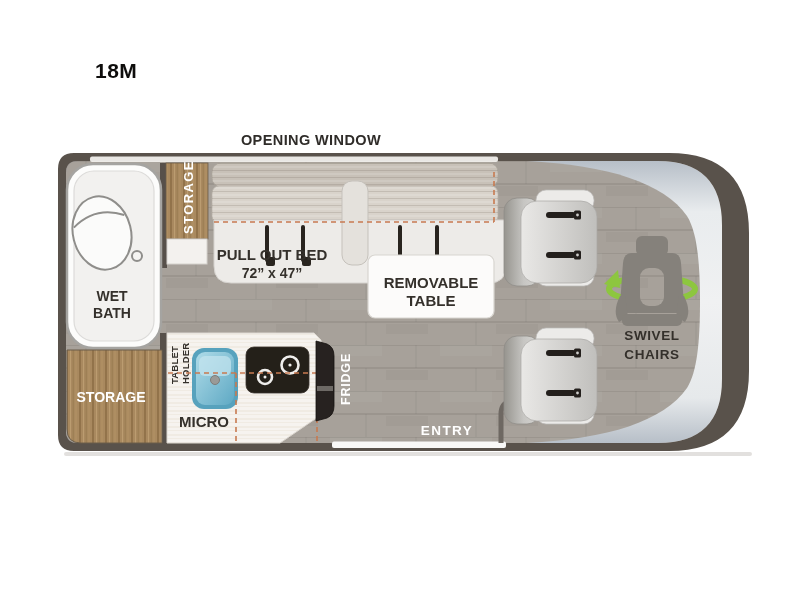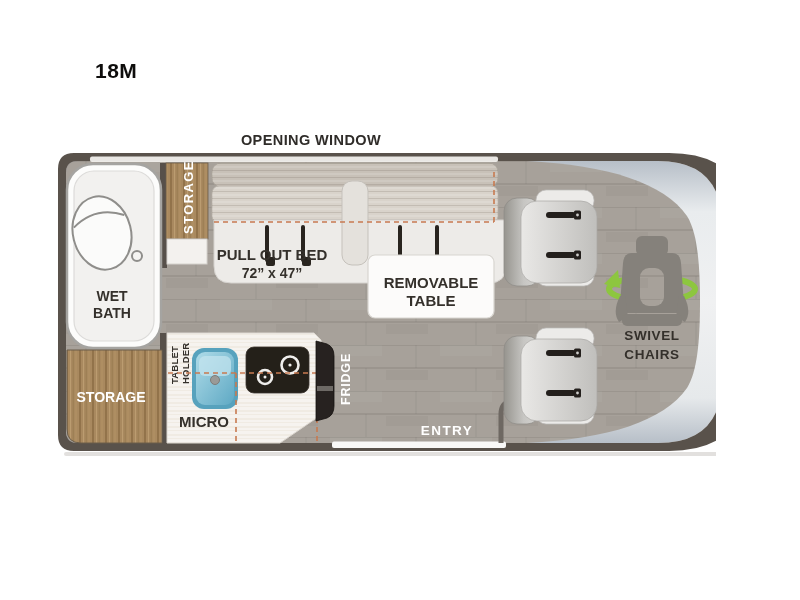--- a/index.html
+++ b/index.html
@@ -1,16 +1,16 @@
 <!DOCTYPE html>
 <html><head>
 <meta charset="utf-8">
 <style>
   html,body{margin:0;padding:0;background:#ffffff;}
-  .stage{position:relative;width:716px;height:600px;background:#ffffff;overflow:hidden;
+  .stage{position:relative;width:800px;height:600px;background:#ffffff;overflow:hidden;
          font-family:"Liberation Sans",sans-serif;}
   svg{display:block;}
   .t{font-family:"Liberation Sans",sans-serif;font-weight:700;fill:#34302b;}
   .t-white{fill:#ffffff;}
   .model{font-size:21px;fill:#0e0d0c;letter-spacing:.5px;}
   .hdr{font-size:14.5px;letter-spacing:.4px;fill:#2f2c29;}
   .lab15{font-size:15px;}
   .lab14{font-size:14px;}
   .lab13{font-size:13.5px;letter-spacing:.6px;}
   .labstor{font-size:13px;letter-spacing:1.4px;}

